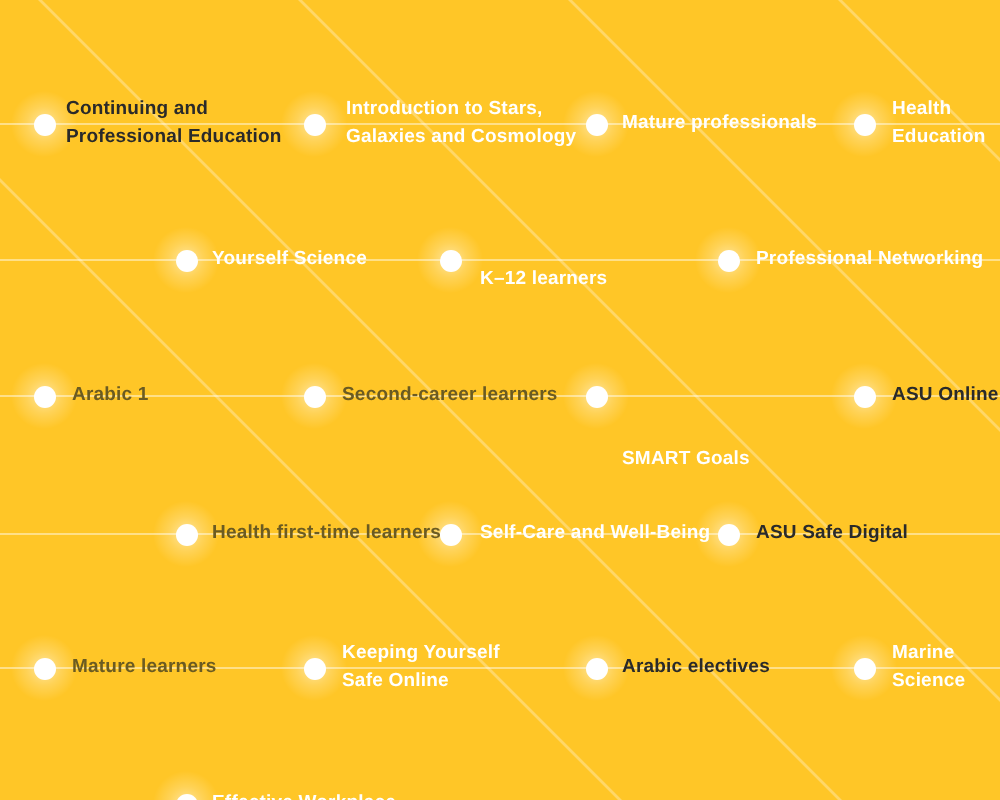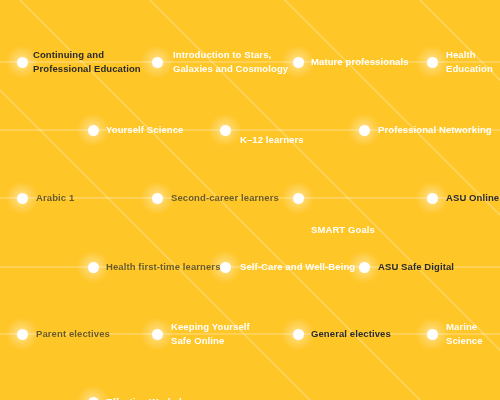--- a/index.html
+++ b/index.html
@@ -172,22 +172,22 @@
       <div class="label light" style="left: 106px; top: 130px;">Yourself Science</div>
       <div class="label light" style="left: 240px; top: 140px;">K–12 learners</div>
       <div class="label light" style="left: 378px; top: 130px;">Professional Networking</div>
       <div class="label muted" style="left: 36px; top: 198px;">Arabic 1</div>
       <div class="label muted" style="left: 171px; top: 198px;">Second-career learners</div>
       <div class="label light" style="left: 311px; top: 198px; margin-top: 32px;">SMART Goals</div>
       <div class="label dark" style="left: 446px; top: 198px;">ASU Online</div>
       <div class="label muted" style="left: 106px; top: 267px;">Health first-time learners</div>
       <div class="label light" style="left: 240px; top: 267px;">Self-Care and Well-Being</div>
       <div class="label dark" style="left: 378px; top: 267px;">ASU Safe Digital</div>
-      <div class="label muted" style="left: 36px; top: 334px;">Parent electives</div>
+      <div class="label muted" style="left: 36px; top: 334px;">Mature learners</div>
       <div class="label light" style="left: 171px; top: 334px;">Keeping Yourself
 Safe Online</div>
-      <div class="label dark" style="left: 311px; top: 334px;">General electives</div>
+      <div class="label dark" style="left: 311px; top: 334px;">Arabic electives</div>
       <div class="label light" style="left: 446px; top: 334px;">Marine
 Science</div>
       <div class="label light" style="left: 106px; top: 402px;">Effective Workplace</div>
     </div>
 
 </div>
 
 </body></html>

